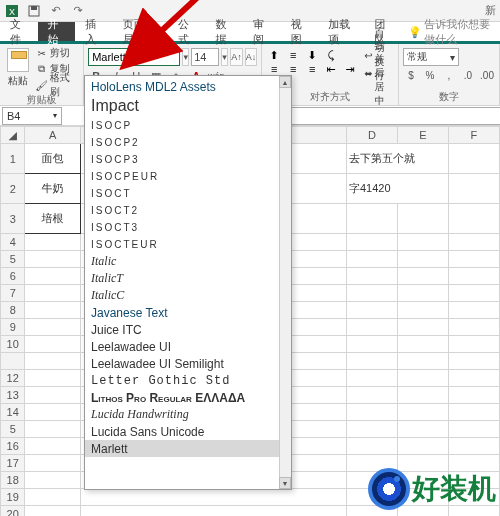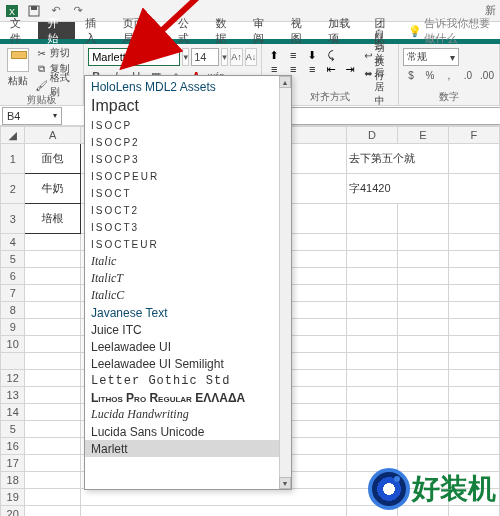--- a/index.html
+++ b/index.html
@@ -32,21 +32,21 @@
   .title-right {
     margin-left: auto;
     color: #666;
     font-size: 11px;
   }
   .ribbon-tabs {
     height: 22px;
     background: #fff;
     display: flex;
     align-items: stretch;
-    border-bottom: 5px solid #0f766e;
+    border-bottom: 3px solid #0f766e;
   }
   .ribbon-tab {
     padding: 0 10px;
     display: flex;
     align-items: center;
     color: #444;
     font-size: 11px;
     cursor: pointer;
   }
   .ribbon-tab.active {

